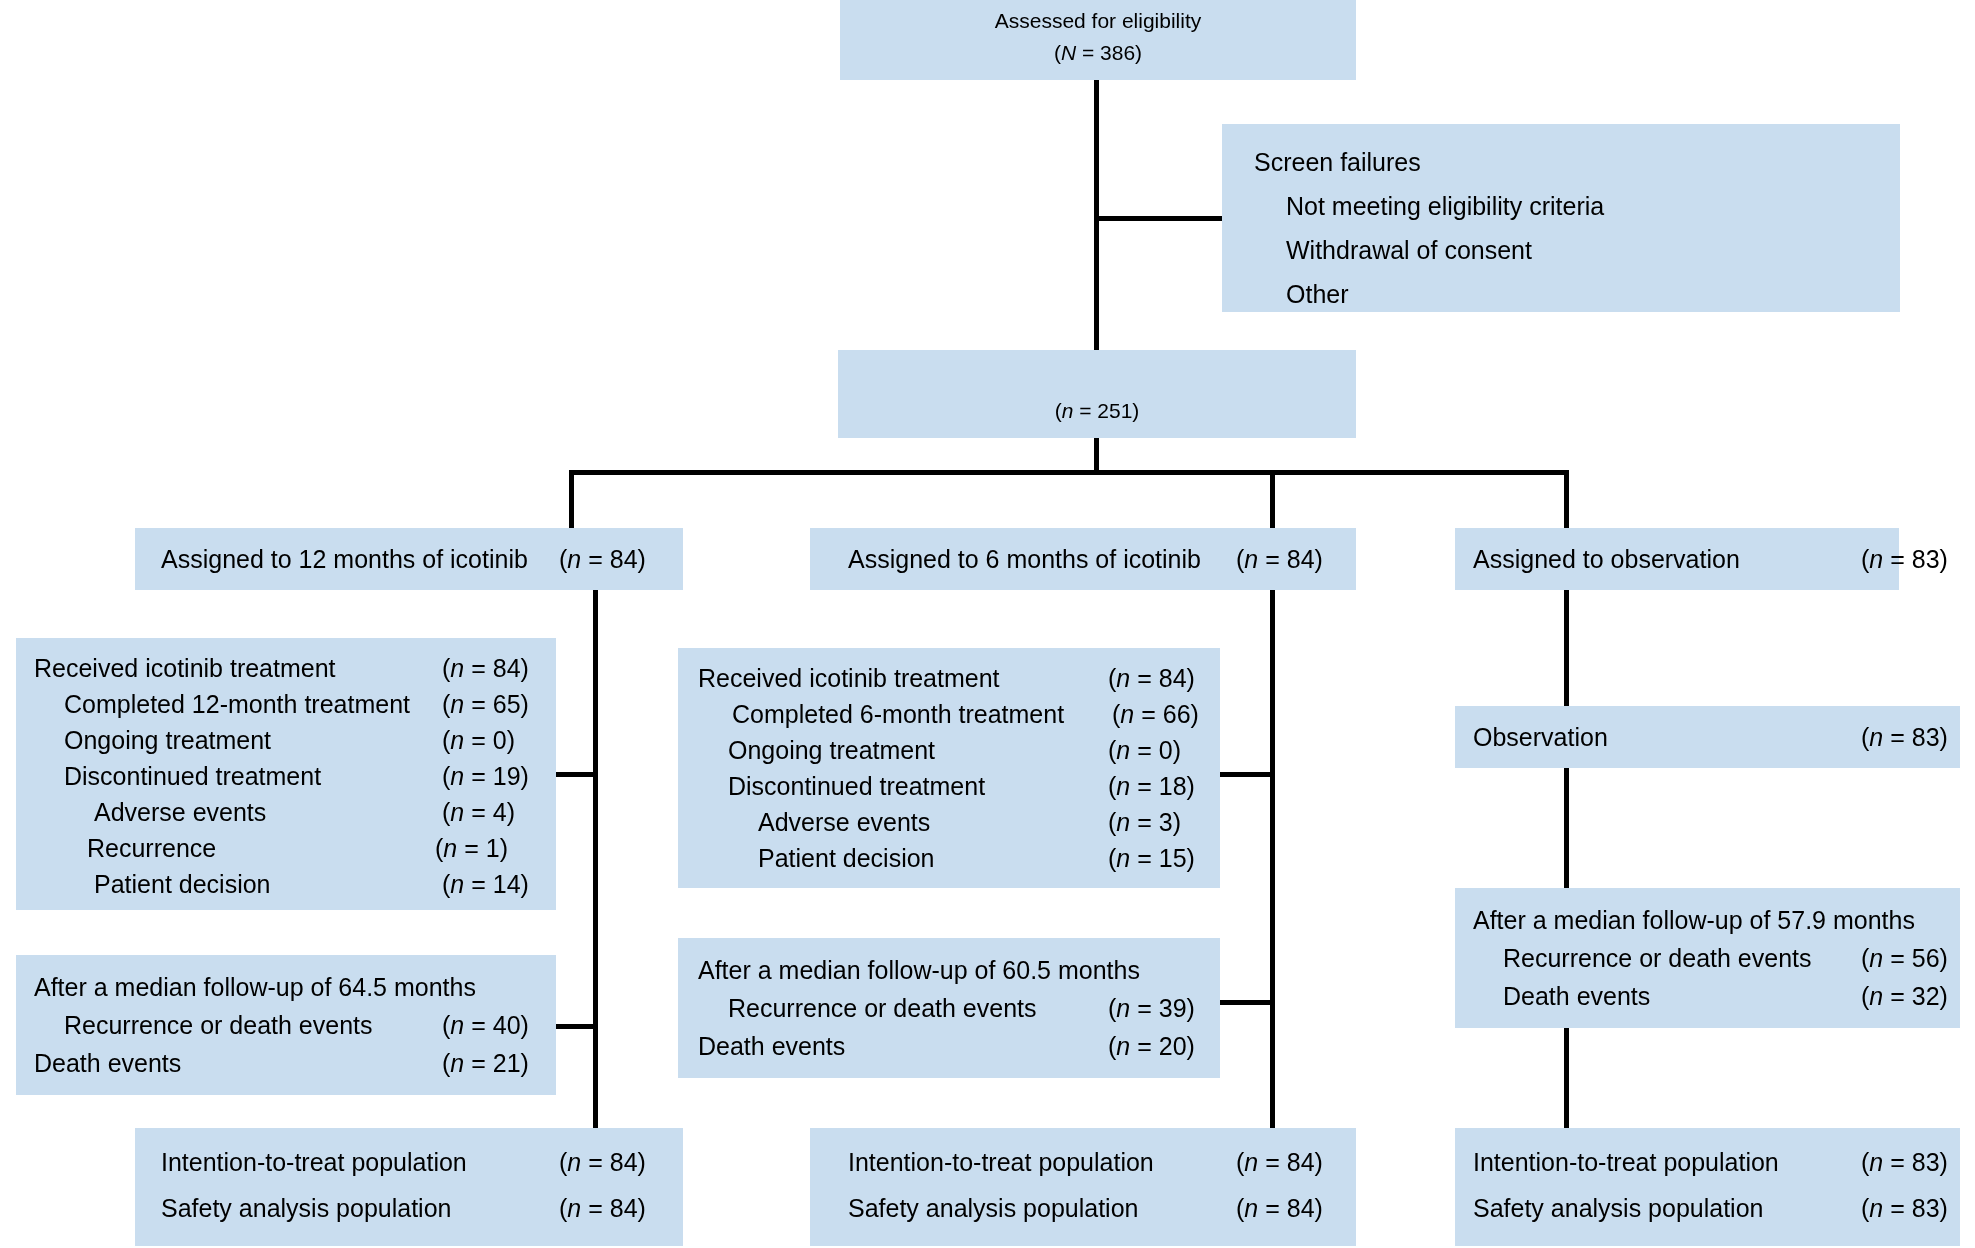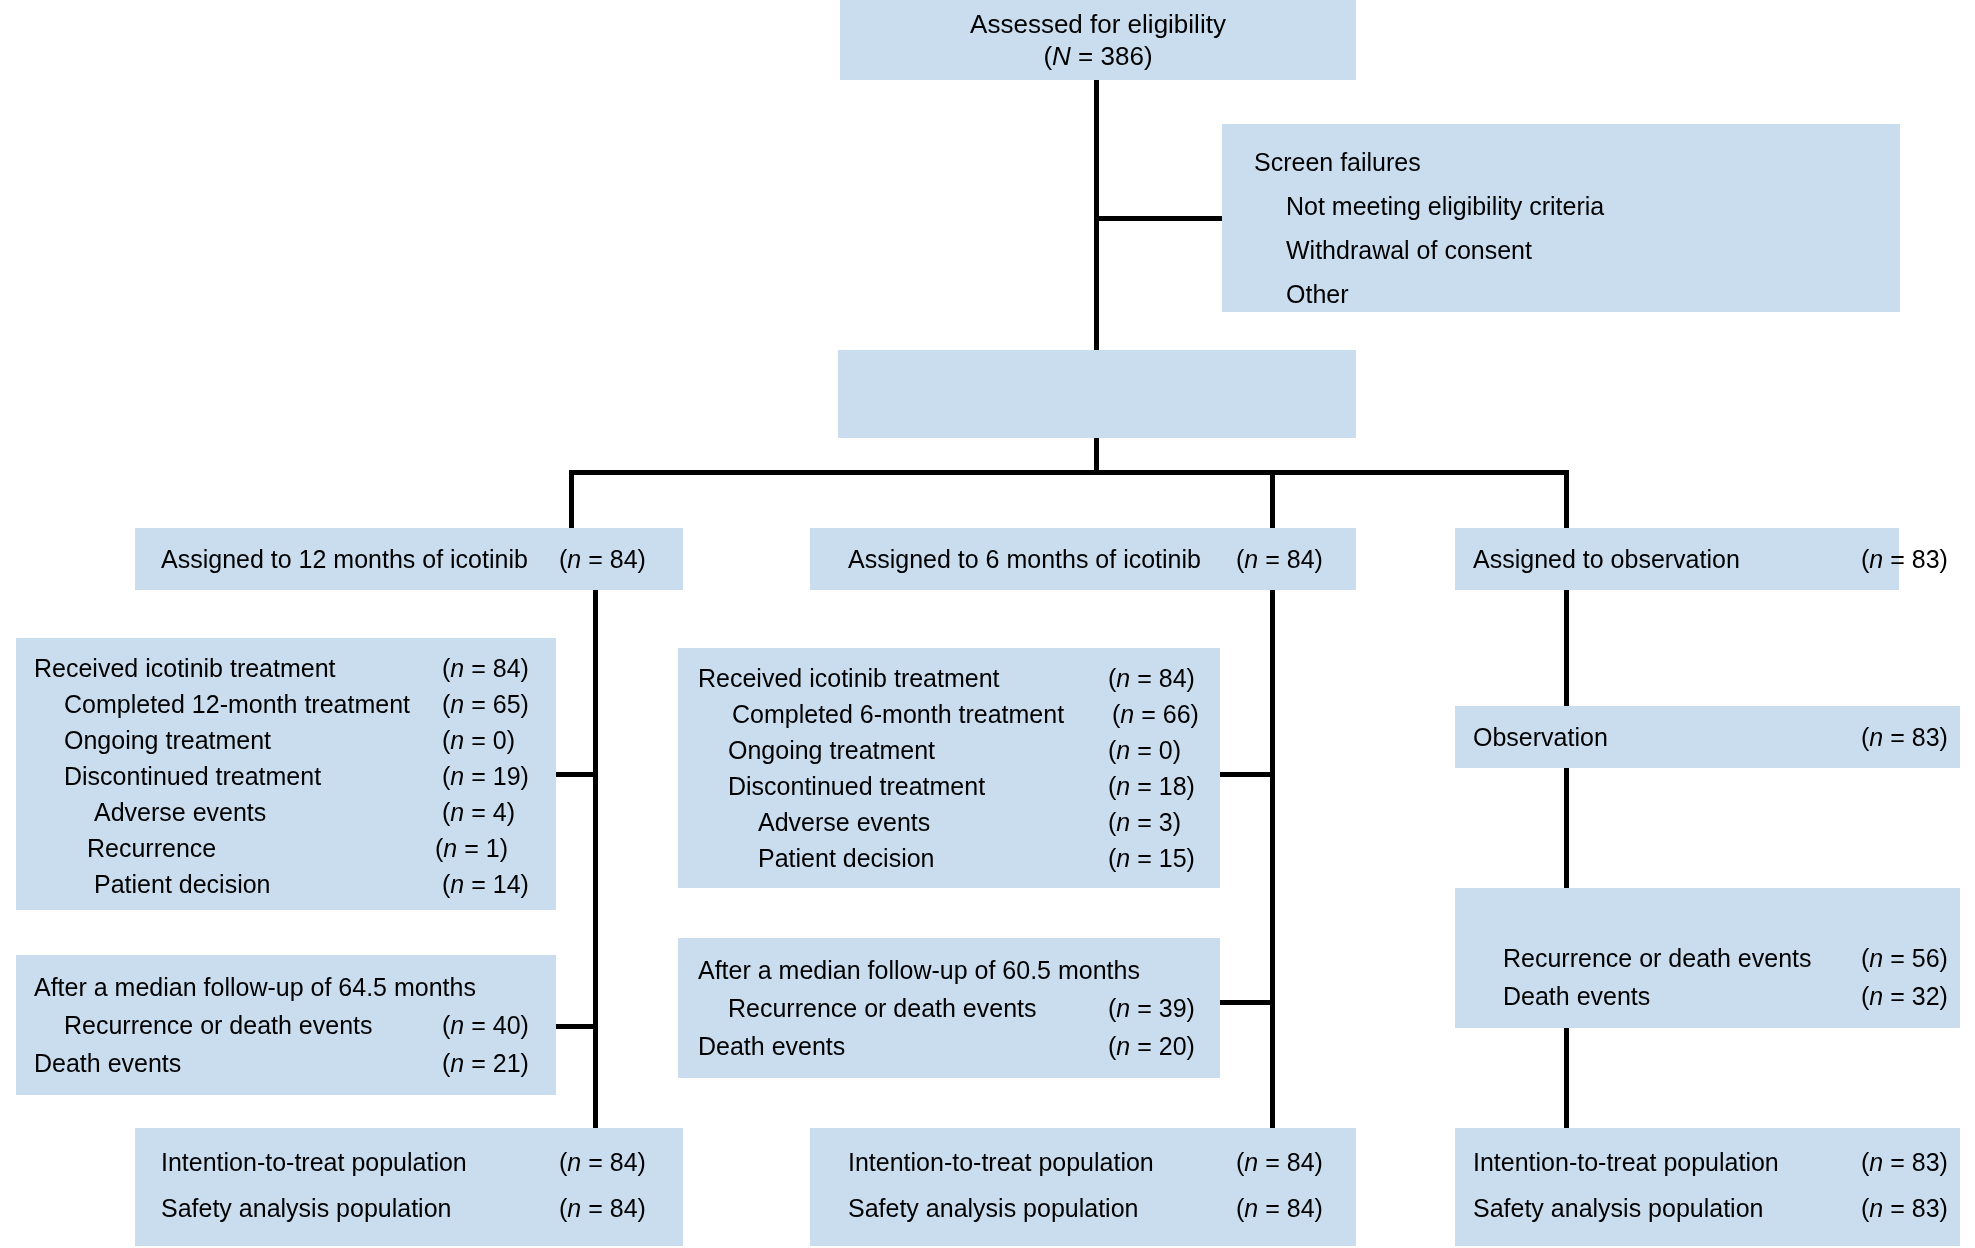--- a/index.html
+++ b/index.html
@@ -29,21 +29,21 @@
     position: absolute;
     background: #000000;
   }
   .vline { width: 5px; }
   .hline { height: 5px; }
 
   .ctext {
     position: absolute;
     left: 0; right: 0;
     text-align: center;
-    font-size: 26px;
+    font-size: 21px;
     line-height: 1.28;
     white-space: nowrap;
   }
   .row {
     position: absolute;
     display: flex;
     align-items: baseline;
     font-size: 25px;
     line-height: 1.0;
     white-space: nowrap;
@@ -113,20 +113,21 @@
       <span class="lbl">Withdrawal of consent</span>
 
     </div>
     <div class="row sf-row" style="top:158px; left:64px;">
       <span class="lbl">Other</span>
 
     </div>
   </div>
 
   <div class="box" id="random-box">
+    <div class="ctext" id="random-l2">(<em>n</em><span> = 251)</span></div>
   </div>
 
   <div class="line vline" style="left:1094px; top:438px; height:36px;"></div>
   <div class="line hline" style="left:569px; top:470px; width:1000px;"></div>
   <div class="line vline" style="left:569px; top:470px; height:60px;"></div>
   <div class="line vline" style="left:1270px; top:470px; height:60px;"></div>
   <div class="line vline" style="left:1564px; top:470px; height:60px;"></div>
 
   <div class="box" id="arm1-box">
     <div class="row" style="top:19px; left:26px;">
@@ -270,20 +271,23 @@
   <div class="line vline" style="left:1564px; top:1026px; height:104px;"></div>
 
   <div class="box" id="obs-box">
     <div class="row" style="top:19px; left:18px;">
       <span class="lbl">Observation</span>
       <span class="num" style="left:388px;">(<em>n</em> = <span>83</span>)</span>
     </div>
   </div>
 
   <div class="box" id="fu3-box">
+    <div class="row" style="top:20px; left:18px;">
+      <span class="lbl">After a median follow-up of 57.9 months</span>
+    </div>
     <div class="row" style="top:58px; left:48px;">
       <span class="lbl">Recurrence or death events</span>
       <span class="num" style="left:358px;">(<em>n</em> = <span>56</span>)</span>
     </div>
     <div class="row" style="top:96px; left:48px;">
       <span class="lbl">Death events</span>
       <span class="num" style="left:358px;">(<em>n</em> = <span>32</span>)</span>
     </div>
   </div>
 

